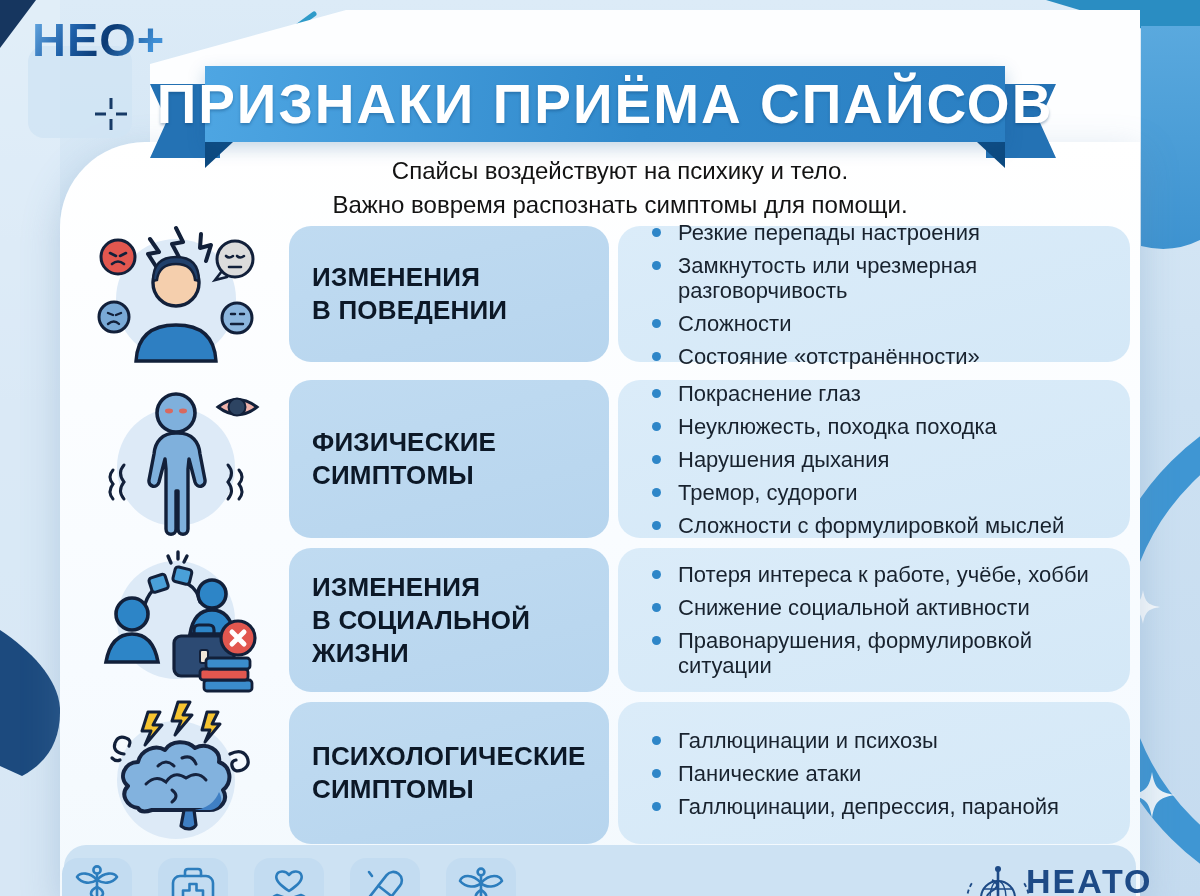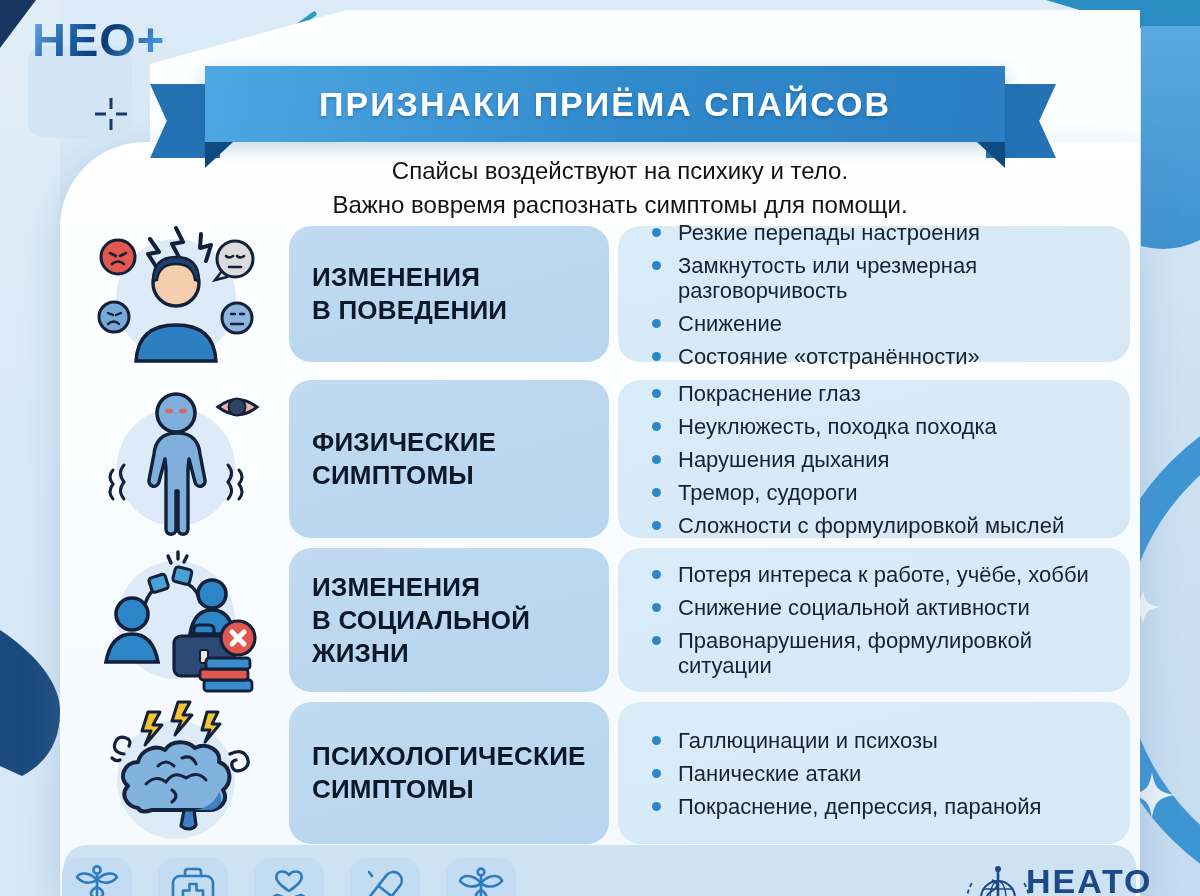--- a/index.html
+++ b/index.html
@@ -42,21 +42,21 @@
   .tail-right{ left:986px; clip-path:polygon(0 0,100% 0,76% 50%,100% 100%,0 100%); }
   .ribbon-fold{ top:142px; width:28px; height:26px; background:#0d4a80; z-index:2; }
   .fold-left{ left:205px; clip-path:polygon(0 0,100% 0,0 100%); }
   .fold-right{ left:977px; clip-path:polygon(0 0,100% 0,100% 100%); }
   .banner{
     left:205px; top:66px; width:800px; height:76px; z-index:3;
     background:linear-gradient(100deg,#4ea6e3 0%,#3089cb 55%,#2b7fc2 100%);
     display:flex; align-items:center; justify-content:center;
     box-shadow:0 6px 16px rgba(25,90,150,.25);
   }
-  .banner-title{ color:#fff; font-size:34px; font-weight:800; letter-spacing:2px; white-space:nowrap;
+  .banner-title{ color:#fff; font-size:55px; font-weight:800; letter-spacing:2px; white-space:nowrap;
     text-shadow:0 2px 3px rgba(10,60,110,.35); }
 
   
   .intro{ left:150px; top:154px; width:940px; text-align:center; z-index:3;
     color:#131313; font-size:24px; font-weight:500; line-height:34px; }
 
   
   .row{ left:0; width:1200px; z-index:3; }
   .row-icon{ position:absolute; left:88px; top:50%; transform:translateY(-50%); }
   .row-title{
@@ -164,21 +164,21 @@
       </svg>
     </div>
     <div class="row-title">
       <span>ИЗМЕНЕНИЯ
 В ПОВЕДЕНИИ</span>
     </div>
     <div class="row-bullets">
       <ul>
           <li>Резкие перепады настроения</li>
           <li>Замкнутость или чрезмерная разговорчивость</li>
-          <li>Снижение</li>
+          <li>Сложности</li>
           <li>Состояние «отстранённости»</li>
         </ul>
     </div>
   </div>
 
   <div class="abs row" style="top:380px;height:158px">
     <div class="row-icon">
       <svg width="176" height="160" viewBox="0 0 176 160">
         <circle cx="88" cy="90" r="59" fill="#ddeaf7"></circle>
         <path d="M130 30 q19 -15 39 0 q-19 15 -39 0 z" fill="#efb3ab" stroke="#12203a" stroke-width="3"></path>
@@ -273,21 +273,21 @@
       </svg>
     </div>
     <div class="row-title">
       <span>ПСИХОЛОГИЧЕСКИЕ
 СИМПТОМЫ</span>
     </div>
     <div class="row-bullets">
       <ul>
           <li>Галлюцинации и психозы</li>
           <li>Панические атаки</li>
-          <li>Покраснение, депрессия, паранойя</li>
+          <li>Галлюцинации, депрессия, паранойя</li>
         </ul>
     </div>
   </div>
 
   <div class="abs footer-band"></div>
 
   <div class="abs tile" style="left:62px">
     <svg viewBox="0 0 46 56" fill="none" stroke="#2c7dbd" stroke-width="2.6" stroke-linecap="round" stroke-linejoin="round">
       <circle cx="23" cy="7" r="3.6"></circle>
         <path d="M23 11 V52"></path>

